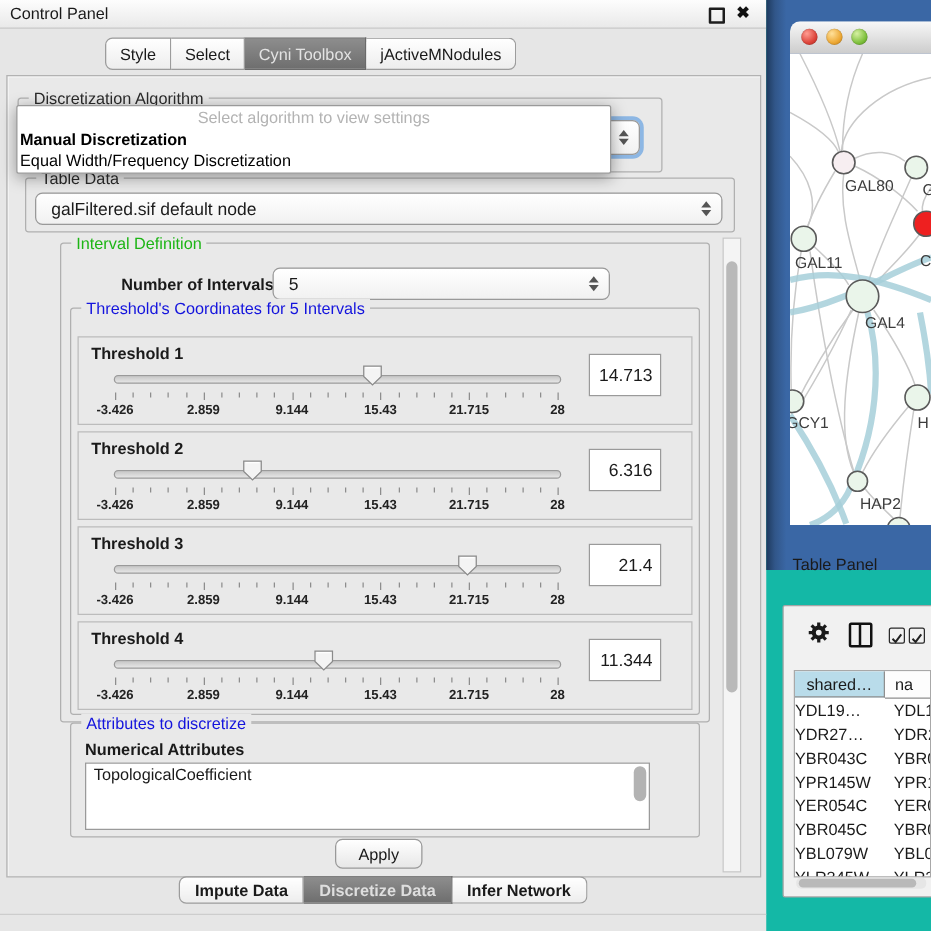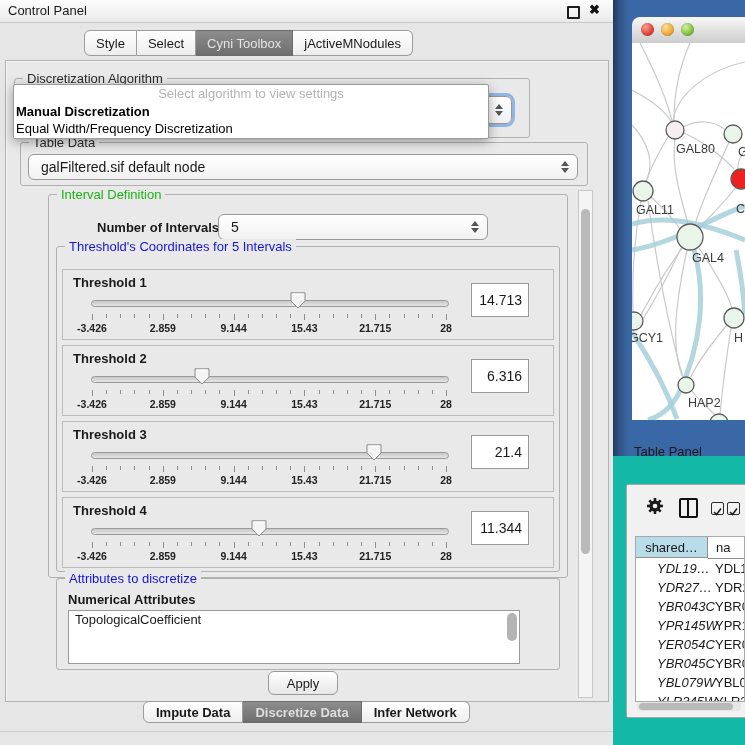--- a/index.html
+++ b/index.html
@@ -76,21 +76,21 @@
        border:1px solid #a6a6a6;border-radius:2px;}
   .tp-colicon{position:absolute;left:52px;top:13px;width:15px;height:16px;border:2px solid #111;border-radius:2px;}
   .tp-colicon div{position:absolute;left:6px;top:0;width:2px;height:16px;background:#111;}
   .cb{position:absolute;top:17px;width:11px;height:11px;border:1.5px solid #2a2a2a;border-radius:2px;}
   .tp-table{position:absolute;left:8px;top:51px;width:110px;height:166px;background:#fff;border:1px solid #a8a8a8;
        overflow:hidden;font-size:13px;box-sizing:border-box;}
   .tr{display:flex;}
   .th1{width:72px;height:21px;line-height:21px;text-align:center;background:#b9dcea;
        border-right:1px solid #8f8f8f;border-bottom:1px solid #8f8f8f;box-sizing:border-box;}
   .th2{flex:1;height:21px;line-height:21px;padding-left:8px;background:#fdfdfd;border-bottom:1px solid #8f8f8f;}
-  .td1{width:72px;line-height:19px;padding-left:21px;box-sizing:border-box;white-space:nowrap;font-style:italic;}
+  .td1{width:72px;line-height:19px;padding-left:0;box-sizing:border-box;white-space:nowrap;}
   .td2{flex:1;line-height:19px;padding-left:7px;white-space:nowrap;overflow:hidden;}
   .hscroll{position:absolute;left:10px;top:217px;width:104px;height:9px;background:#e6e6e6;border-radius:4px;}
   .hscroll-thumb{position:absolute;left:2px;top:1px;width:94px;height:7px;background:#b9b9b9;border-radius:4px;}
 </style>
 </head>
 <body>
 
 <div class="app">
 
   <div class="lp-bg"></div>

